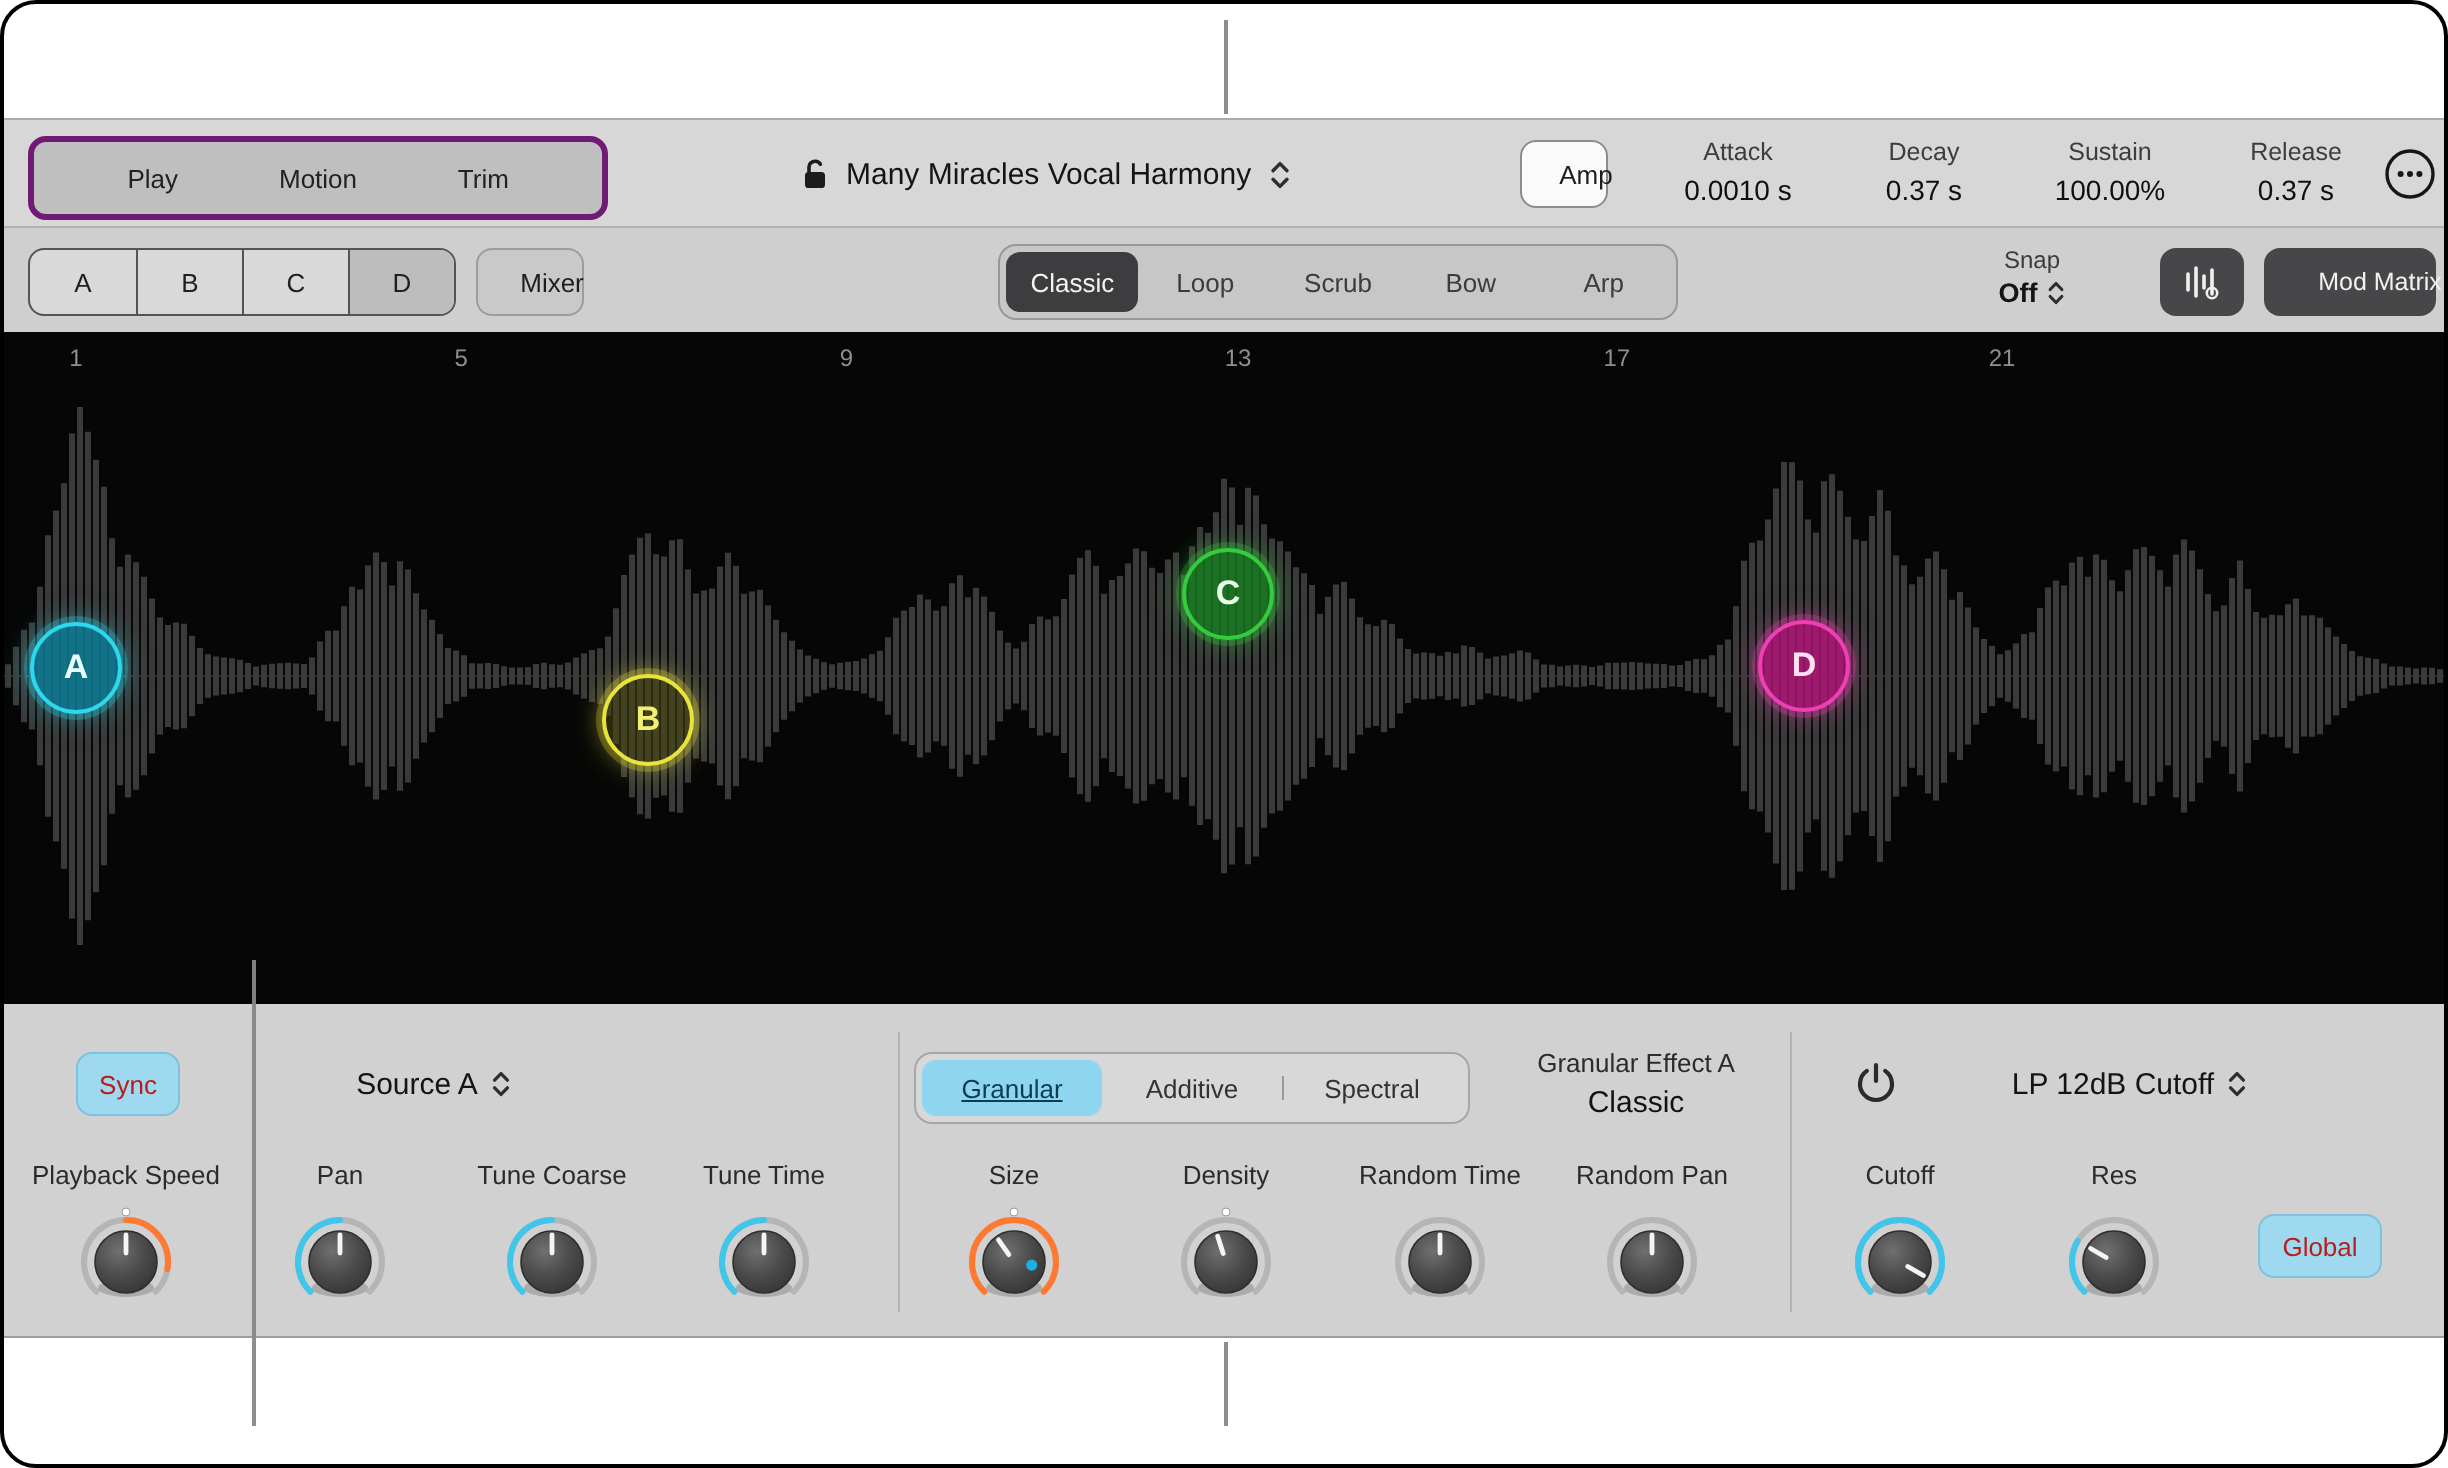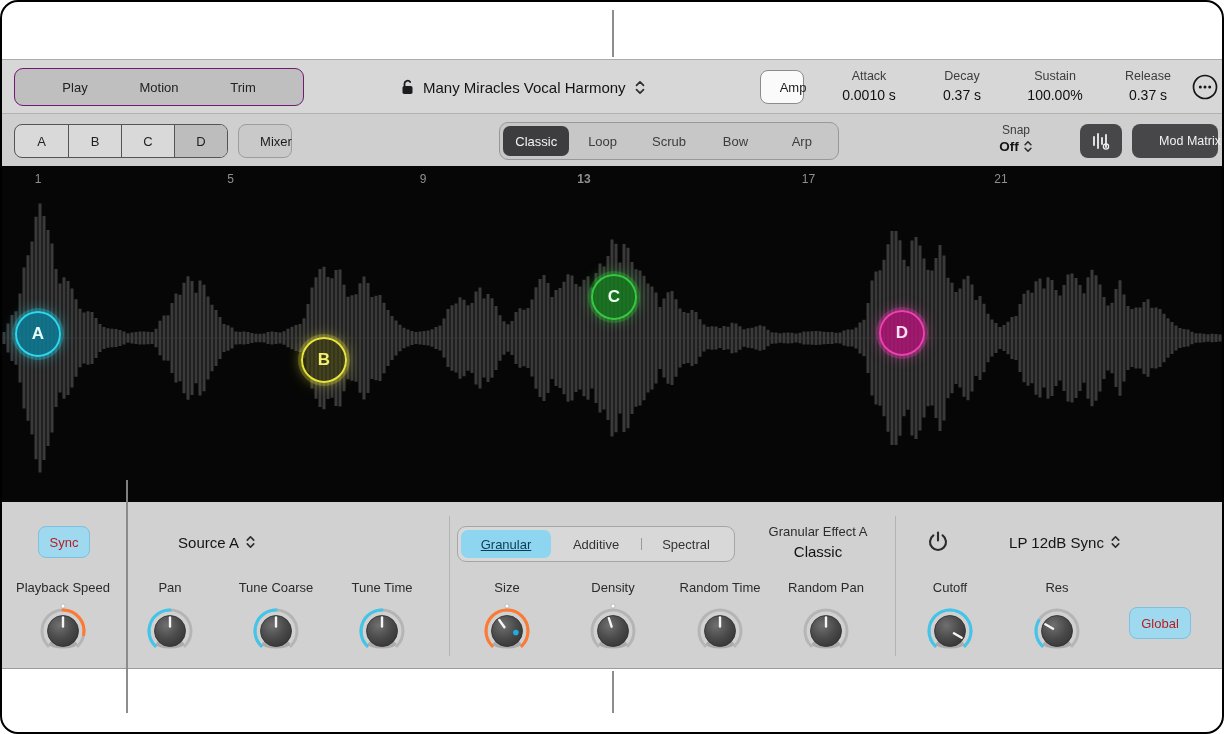--- a/index.html
+++ b/index.html
@@ -2,21 +2,21 @@
 <html><head>
 <meta charset="utf-8">
 <style>
   html,body{margin:0;padding:0;background:#ffffff;}
   *{box-sizing:border-box;}
   .figure{position:relative;width:1224px;height:734px;background:#ffffff;border:2px solid #000;
     border-radius:18px;overflow:hidden;font-family:"Liberation Sans",sans-serif;color:#1c1c1e;
     -webkit-font-smoothing:antialiased;}
   
   .toolbar{position:absolute;left:0;top:57px;width:100%;height:54px;background:#d7d7d7;border-top:1px solid #ababab;}
-  .seg{display:flex;align-items:stretch;background:#bfbfbf;border:1px solid #701a75;border-radius:9px;padding:18px;}
+  .seg{display:flex;align-items:stretch;background:#bfbfbf;border:3px solid #701a75;border-radius:9px;padding:18px;}
   .seg-cell{flex:1;display:flex;align-items:center;justify-content:center;font-size:13px;color:#222;
     border-radius:7px;position:relative;white-space:nowrap;}
   .seg-cell.selected{background:#f7f7f7;box-shadow:0 1px 2px rgba(0,0,0,.35);}
   .seg-cell.sep::before{content:'';position:absolute;left:0;top:8px;bottom:8px;width:1px;background:#9a9a9a;}
   .modes{position:absolute;left:12px;top:8px;width:290px;height:38px;}
   .preset{position:absolute;left:398px;top:0;height:54px;display:flex;align-items:center;gap:8px;}
   .preset-name{font-size:15px;color:#141414;}
   .btn-light{position:absolute;display:flex;align-items:center;justify-content:center;font-size:13px;color:#1d1d1f;
     background:#fafafa;border:1px solid #8c8c8c;border-radius:8px;padding-left:22px;}
   .amp{left:758px;top:10px;width:44px;height:34px;}
@@ -184,21 +184,21 @@
 
   <div class="wave" id="wave-area">
     <svg id="wave-svg" width="1224" height="336" viewBox="0 0 1224 336">
       <line x1="0" y1="172" x2="1224" y2="172" stroke="#2a2a2a" stroke-width="1"></line>
       <path id="wave-path" fill="none" stroke="#3a3a3a" stroke-width="3" d="M2 166.1L2 177.9M6 157.4L6 186.6M10 148.9L10 195.1M14 145.2L14 198.8M18 127.4L18 216.6M22 101.6L22 242.4M26 89.3L26 254.7M30 75.6L30 268.4M34 50.7L34 293.3M38 37.5L38 306.5M42 49.9L42 294.1M46 63.9L46 280.1M50 77.4L50 266.6M54 103.1L54 240.9M58 117.4L58 226.6M62 111.3L62 232.7M66 115.1L66 228.9M70 122.4L70 221.6M74 133.3L74 210.7M78 142.7L78 201.3M82 146.5L82 197.5M86 145.3L86 198.7M90 145.9L90 198.1M94 151.9L94 192.1M98 158.0L98 186.0M102 161.1L102 182.9M106 162.3L106 181.7M110 162.8L110 181.2M114 163.1L114 180.9M118 163.9L118 180.1M122 165.5L122 178.5M126 167.2L126 176.8M130 166.4L130 177.6M134 165.9L134 178.1M138 165.6L138 178.4M142 165.4L142 178.6M146 165.7L146 178.3M150 166.0L150 178.0M154 162.7L154 181.3M158 154.8L158 189.2M162 149.4L162 194.6M166 149.2L166 194.8M170 137.1L170 206.9M174 127.4L174 216.6M178 128.7L178 215.3M182 116.7L182 227.3M186 110.3L186 233.7M190 115.0L190 229.0M194 126.8L194 217.2M198 114.6L198 229.4M202 118.8L202 225.2M206 130.6L206 213.4M210 138.7L210 205.3M214 143.9L214 200.1M218 151.0L218 193.0M222 158.0L222 186.0M226 159.3L226 184.7M230 161.6L230 182.4M234 165.6L234 178.4M238 165.8L238 178.2M242 165.5L242 178.5M246 166.0L246 178.0M250 167.1L250 176.9M254 167.7L254 176.3M258 167.7L258 176.3M262 167.6L262 176.4M266 166.0L266 178.0M270 165.4L270 178.6M274 166.1L274 177.9M278 166.4L278 177.6M282 165.2L282 178.8M286 162.7L286 181.3M290 160.7L290 183.3M294 159.0L294 185.0M298 158.1L298 185.9M302 152.3L302 191.7M306 138.1L306 205.9M310 121.5L310 222.5M314 111.2L314 232.8M318 102.9L318 241.1M322 100.8L322 243.2M326 111.1L326 232.9M330 112.2L330 231.8M334 104.1L334 239.9M338 103.6L338 240.4M342 118.7L342 225.3M346 130.7L346 213.3M350 129.3L350 214.7M354 128.3L354 215.7M358 117.2L358 226.8M362 110.4L362 233.6M366 116.9L366 227.1M370 130.9L370 213.1M374 129.8L374 214.2M378 128.9L378 215.1M382 136.8L382 207.2M386 143.9L386 200.1M390 150.1L390 193.9M394 154.4L394 189.6M398 158.7L398 185.3M402 161.8L402 182.2M406 163.4L406 180.6M410 165.1L410 178.9M414 166.1L414 177.9M418 165.4L418 178.6M422 164.9L422 179.1M426 164.5L426 179.5M430 163.3L430 180.7M434 161.1L434 182.9M438 159.4L438 184.6M442 152.6L442 191.4M446 142.9L446 201.1M450 139.3L450 204.7M454 137.5L454 206.5M458 131.2L458 212.8M462 133.7L462 210.3M466 139.3L466 204.7M470 137.1L470 206.9M474 125.6L474 218.4M478 121.6L478 222.4M482 132.6L482 211.4M486 127.9L486 216.1M490 132.2L490 211.8M494 139.9L494 204.1M498 149.2L498 194.8M502 155.2L502 188.8M506 158.3L506 185.7M510 154.9L510 189.1M514 146.0L514 198.0M518 142.2L518 201.8M522 143.7L522 200.3M526 142.1L526 201.9M530 133.5L530 210.5M534 121.3L534 222.7M538 112.9L538 231.1M542 109.1L542 234.9M546 116.9L546 227.1M550 130.9L550 213.1M554 124.0L554 220.0M558 122.0L558 222.0M562 115.7L562 228.3M566 108.3L566 235.7M570 109.6L570 234.4M574 117.9L574 226.1M578 120.5L578 223.5M582 113.8L582 230.2M586 110.2L586 233.8M590 121.4L590 222.6M594 107.1L594 236.9M598 97.5L598 246.5M602 100.4L602 243.6M606 90.1L606 253.9M610 73.4L610 270.6M614 77.8L614 266.2M618 96.4L618 247.6M622 77.9L622 266.1M626 81.7L626 262.3M630 96.1L630 247.9M634 103.3L634 240.7M638 104.6L638 239.4M642 109.8L642 234.2M646 117.6L646 226.4M650 120.6L650 223.4M654 126.5L654 217.5M658 140.9L658 203.1M662 132.4L662 211.6M666 126.3L666 217.7M670 125.0L670 219.0M674 133.2L674 210.8M678 142.6L678 201.4M682 146.1L682 197.9M686 147.0L686 197.0M690 143.9L690 200.1M694 146.0L694 198.0M698 153.2L698 190.8M702 158.5L702 185.5M706 160.7L706 183.3M710 160.2L710 183.8M714 160.6L714 183.4M718 161.9L718 182.1M722 160.0L722 184.0M726 160.8L726 183.2M730 156.7L730 187.3M734 157.5L734 186.5M738 160.3L738 183.7M742 163.3L742 180.7M746 162.2L746 181.8M750 161.8L750 182.2M754 160.6L754 183.4M758 159.2L758 184.8M762 160.2L762 183.8M766 163.7L766 180.3M770 166.2L770 177.8M774 166.4L774 177.6M778 167.2L778 176.8M782 166.8L782 177.2M786 166.4L786 177.6M790 166.7L790 177.3M794 167.5L794 176.5M798 166.7L798 177.3M802 165.4L802 178.6M806 165.4L806 178.6M810 165.3L810 178.7M814 165.0L814 179.0M818 165.2L818 178.8M822 165.7L822 178.3M826 165.9L826 178.1M830 166.0L830 178.0M834 166.7L834 177.3M838 166.5L838 177.5M842 164.5L842 179.5M846 163.5L846 180.5M850 163.6L850 180.4M854 161.6L854 182.4M858 156.4L858 187.6M862 153.8L862 190.2M866 137.1L866 206.9M870 114.4L870 229.6M874 105.4L874 238.6M878 104.3L878 239.7M882 93.8L882 250.2M886 78.3L886 265.7M890 65.0L890 279.0M894 65.1L894 278.9M898 74.3L898 269.7M902 93.8L902 250.2M906 100.2L906 243.8M910 74.6L910 269.4M914 71.1L914 272.9M918 79.4L918 264.6M922 92.4L922 251.6M926 103.8L926 240.2M930 104.5L930 239.5M934 92.0L934 252.0M938 79.0L938 265.0M942 89.4L942 254.6M946 111.7L946 232.3M950 116.7L950 227.3M954 126.1L954 217.9M958 122.4L958 221.6M962 113.2L962 230.8M966 109.7L966 234.3M970 118.6L970 225.4M974 133.9L974 210.1M978 130.0L978 214.0M982 137.7L982 206.3M986 147.7L986 196.3M990 153.5L990 190.5M994 157.0L994 187.0M998 161.1L998 182.9M1002 159.1L1002 184.9M1006 155.8L1006 188.2M1010 151.0L1010 193.0M1014 150.1L1014 193.9M1018 138.0L1018 206.0M1022 127.8L1022 216.2M1026 124.2L1026 219.8M1030 126.8L1030 217.2M1034 115.2L1034 228.8M1038 112.4L1038 231.6M1042 122.4L1042 221.6M1046 111.3L1046 232.7M1050 113.9L1050 230.1M1054 124.1L1054 219.9M1058 129.6L1058 214.4M1062 119.1L1062 224.9M1066 108.6L1066 235.4M1070 107.5L1070 236.5M1074 111.9L1074 232.1M1078 119.1L1078 224.9M1082 127.3L1082 216.7M1086 111.3L1086 232.7M1090 103.7L1090 240.3M1094 109.2L1094 234.8M1098 118.6L1098 225.4M1102 131.0L1102 213.0M1106 139.6L1106 204.4M1110 136.7L1110 207.3M1114 123.0L1114 221.0M1118 114.2L1118 229.8M1122 128.5L1122 215.5M1126 140.0L1126 204.0M1130 142.9L1130 201.1M1134 141.4L1134 202.6M1138 141.6L1138 202.4M1142 136.1L1142 207.9M1146 133.2L1146 210.8M1150 141.7L1150 202.3M1154 141.6L1154 202.4M1158 142.9L1158 201.1M1162 147.7L1162 196.3M1166 152.2L1166 191.8M1170 156.0L1170 188.0M1174 159.5L1174 184.5M1178 162.1L1178 181.9M1182 162.9L1182 181.1M1186 163.5L1186 180.5M1190 165.8L1190 178.2M1194 167.3L1194 176.7M1198 167.3L1198 176.7M1202 167.8L1202 176.2M1206 168.3L1206 175.7M1210 167.8L1210 176.2M1214 167.9L1214 176.1M1218 168.6L1218 175.4M1222 168.3L1222 175.7"></path>
     </svg>
     <div id="beat-labels">
         <span class="beat-label" style="left: 36px;">1</span>
         <span class="beat-label" style="left: 228.6px;">5</span>
         <span class="beat-label" style="left: 421.2px;">9</span>
-        <span class="beat-label" style="left: 582px; font-weight: bold;">13</span>
+        <span class="beat-label" style="left: 617px;">13</span>
         <span class="beat-label" style="left: 806.4px;">17</span>
         <span class="beat-label" style="left: 999px;">21</span>
       </div>
   <div class="marker" style="left: 13px; top: 145px; border-color: rgb(43, 216, 238); background: rgba(14, 125, 150, 0.85); color: rgb(232, 254, 255); box-shadow: rgba(43, 216, 238, 0.25) 0px 0px 0px 3px, rgba(43, 216, 238, 0.565) 0px 0px 14px;">A</div><div class="marker" style="left: 299px; top: 171px; border-color: rgb(233, 228, 60); background: rgba(74, 72, 16, 0.55); color: rgb(243, 239, 112); box-shadow: rgba(233, 228, 60, 0.25) 0px 0px 0px 3px, rgba(233, 228, 60, 0.565) 0px 0px 14px;">B</div><div class="marker" style="left: 589px; top: 108px; border-color: rgb(53, 203, 62); background: rgba(23, 128, 33, 0.8); color: rgb(234, 255, 236); box-shadow: rgba(53, 203, 62, 0.25) 0px 0px 0px 3px, rgba(53, 203, 62, 0.565) 0px 0px 14px;">C</div><div class="marker" style="left: 877px; top: 144px; border-color: rgb(239, 63, 178); background: rgba(183, 20, 122, 0.8); color: rgb(255, 224, 243); box-shadow: rgba(239, 63, 178, 0.25) 0px 0px 0px 3px, rgba(239, 63, 178, 0.565) 0px 0px 14px;">D</div></div>
 
   <div class="panel">
     <div class="divider" style="left:447px"></div>
     <div class="divider" style="left:893px"></div>
 
     <div class="accent-btn sync">Sync</div>
@@ -225,21 +225,21 @@
     </div>
 
     <button class="power">
       <svg width="22" height="22" viewBox="-11 -11 22 22">
         <path d="M 4.59 -6.55 A 8 8 0 1 1 -4.59 -6.55" fill="none" stroke="#2b2b2b" stroke-width="2.1" stroke-linecap="round"></path>
         <line x1="0" y1="-9.5" x2="0" y2="-1.5" stroke="#2b2b2b" stroke-width="2.1" stroke-linecap="round"></line>
       </svg>
     </button>
 
     <div class="select filter-select">
-      <span>LP 12dB Sync</span>
+      <span>LP 12dB Cutoff</span>
       <span style="display:flex">
         <svg width="11" height="14" viewBox="0 0 12 15">
           <path d="M2.5 5.4 L6 1.8 L9.5 5.4" fill="none" stroke="#2e2e2e" stroke-width="1.8" stroke-linecap="round" stroke-linejoin="round"></path>
           <path d="M2.5 9.6 L6 13.2 L9.5 9.6" fill="none" stroke="#2e2e2e" stroke-width="1.8" stroke-linecap="round" stroke-linejoin="round"></path>
         </svg>
       </span>
     </div>
 
     <div class="accent-btn global">Global</div>
 

